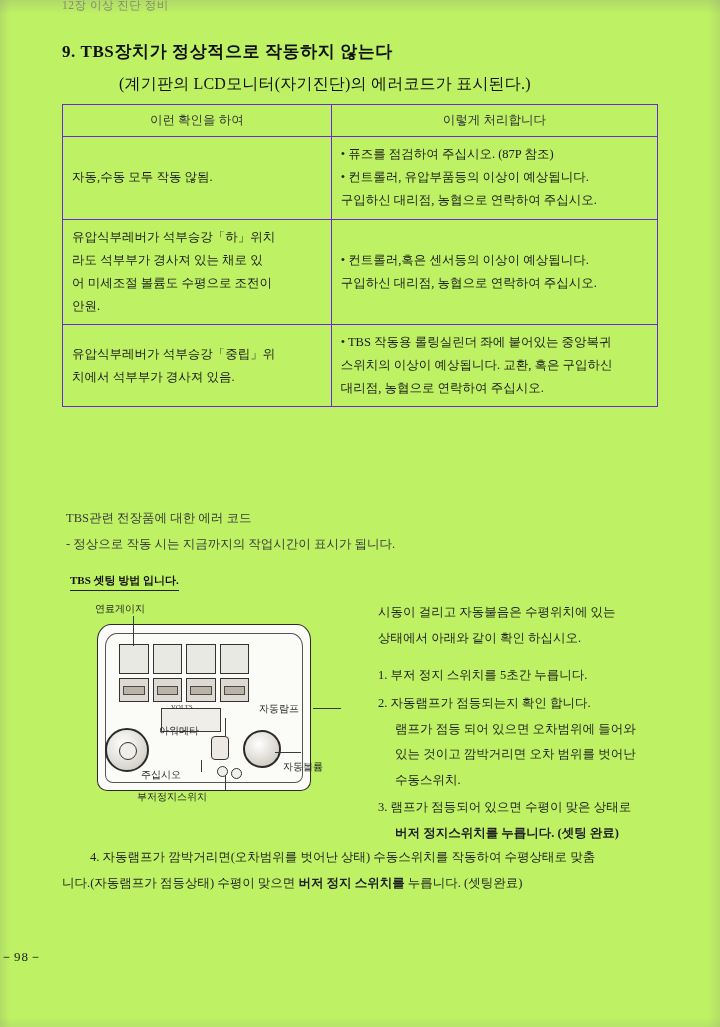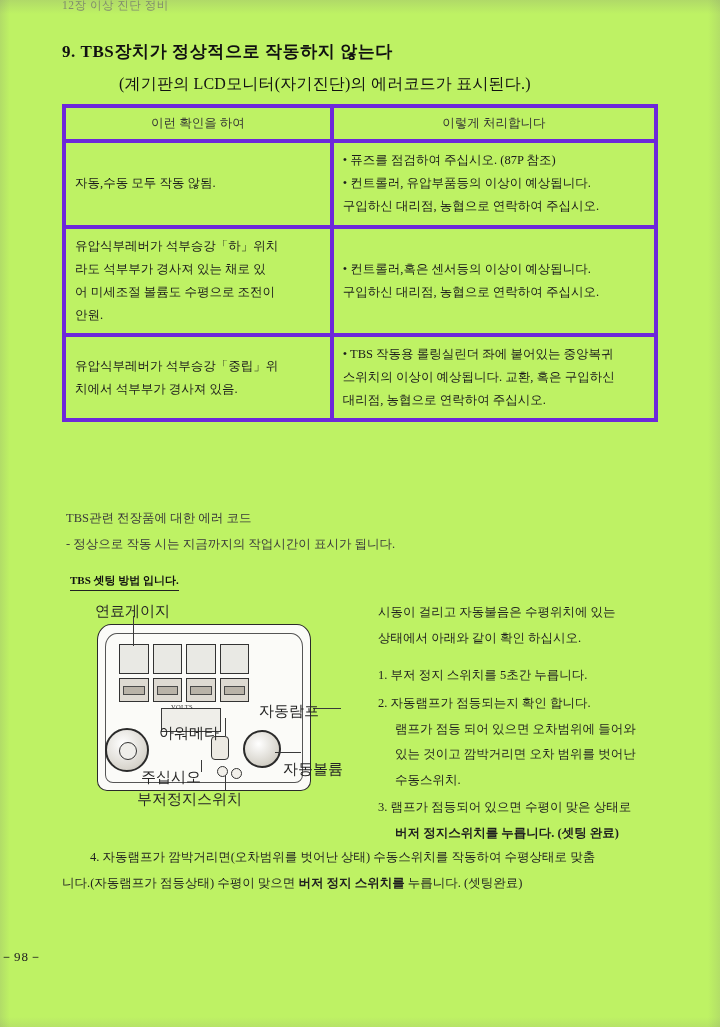--- a/index.html
+++ b/index.html
@@ -74,21 +74,21 @@
   table.diag {
     position: absolute;
     top: 104px;
     left: 62px;
     width: 596px;
     border-collapse: collapse;
     font-size: 12.5px;
     color: #1b1b1b;
   }
   table.diag th, table.diag td {
-    border: 4px solid #6d28d9;
+    border: 1px solid #6d28d9;
     vertical-align: middle;
     padding: 6px 9px;
     line-height: 1.85;
   }
   table.diag th {
     font-weight: normal;
     text-align: center;
     padding: 4px 6px;
     font-size: 12.5px;
     color: #333;
@@ -227,21 +227,21 @@
   }
   .dot {
     position: absolute;
     width: 9px; height: 9px;
     border: 1.2px solid #333;
     border-radius: 50%;
     background: #f2f0ea;
   }
   .fig-label {
     position: absolute;
-    font-size: 15px;
+    font-size: 10px;
     color: #262626;
     white-space: nowrap;
   }
   .fig-line {
     position: absolute;
     background: #3a3a3a;
   }
 
   
   .instr {

